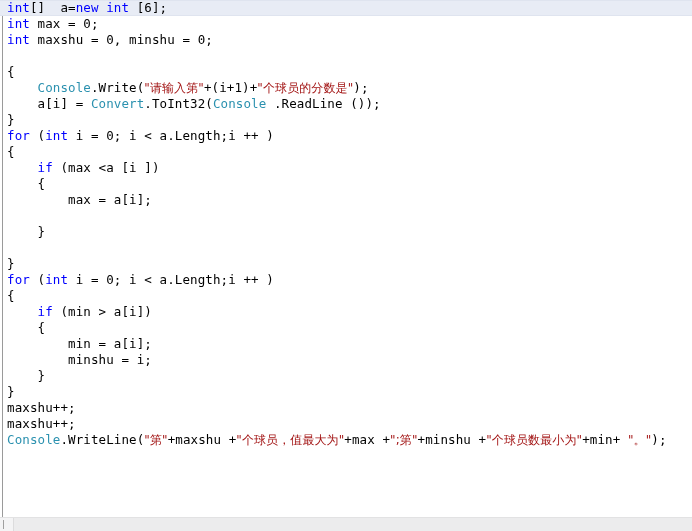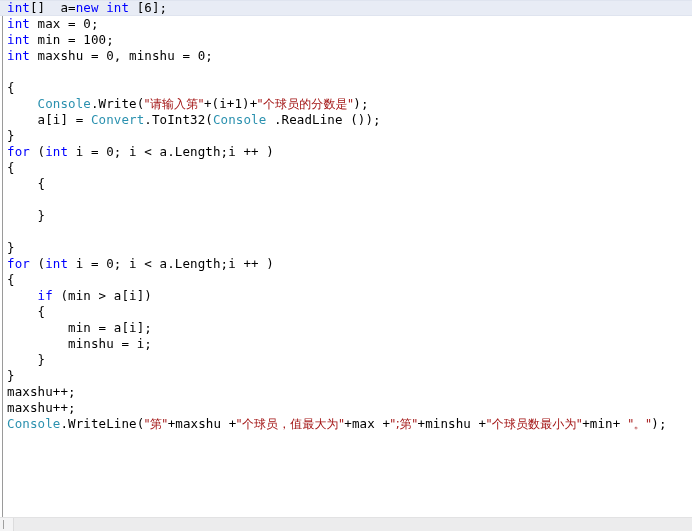--- a/index.html
+++ b/index.html
@@ -98,30 +98,31 @@
 </head>
 <body>
 
 <div id="editor">
 
   <div id="margin-rule"></div>
 
   <div id="code-surface">
       <div class="code-line current"><span></span><span class="tok-key">int</span><span class="tok-plain">[]  a=</span><span class="tok-key">new</span><span class="tok-plain"> </span><span class="tok-key">int</span><span class="tok-plain"> [6];</span></div>
       <div class="code-line"><span></span><span class="tok-key">int</span><span class="tok-plain"> max = 0;</span></div>
-      <div class="code-line"><span></span><span class="tok-key">int</span><span class="tok-plain"> min = 100;</span></div>
       <div class="code-line"><span></span><span class="tok-key">int</span><span class="tok-plain"> maxshu = 0, minshu = 0;</span></div>
       <div class="code-line"><span></span></div>
       <div class="code-line"><span></span><span class="tok-plain">{</span></div>
       <div class="code-line"><span>    </span><span class="tok-type">Console</span><span class="tok-plain">.Write(</span><span class="tok-str cn">"请输入第"</span><span class="tok-plain">+(i+1)+</span><span class="tok-str cn">"个球员的分数是"</span><span class="tok-plain">);</span></div>
       <div class="code-line"><span>    </span><span class="tok-plain">a[i] = </span><span class="tok-type">Convert</span><span class="tok-plain">.ToInt32(</span><span class="tok-type">Console</span><span class="tok-plain"> .ReadLine ());</span></div>
       <div class="code-line"><span></span><span class="tok-plain">}</span></div>
       <div class="code-line"><span></span><span class="tok-key">for</span><span class="tok-plain"> (</span><span class="tok-key">int</span><span class="tok-plain"> i = 0; i &lt; a.Length;i ++ )</span></div>
       <div class="code-line"><span></span><span class="tok-plain">{</span></div>
+      <div class="code-line"><span>    </span><span class="tok-key">if</span><span class="tok-plain"> (max &lt;a [i ])</span></div>
       <div class="code-line"><span>    </span><span class="tok-plain">{</span></div>
+      <div class="code-line"><span>        </span><span class="tok-plain">max = a[i];</span></div>
       <div class="code-line"><span></span></div>
       <div class="code-line"><span>    </span><span class="tok-plain">}</span></div>
       <div class="code-line"><span></span></div>
       <div class="code-line"><span></span><span class="tok-plain">}</span></div>
       <div class="code-line"><span></span><span class="tok-key">for</span><span class="tok-plain"> (</span><span class="tok-key">int</span><span class="tok-plain"> i = 0; i &lt; a.Length;i ++ )</span></div>
       <div class="code-line"><span></span><span class="tok-plain">{</span></div>
       <div class="code-line"><span>    </span><span class="tok-key">if</span><span class="tok-plain"> (min &gt; a[i])</span></div>
       <div class="code-line"><span>    </span><span class="tok-plain">{</span></div>
       <div class="code-line"><span>        </span><span class="tok-plain">min = a[i];</span></div>
       <div class="code-line"><span>        </span><span class="tok-plain">minshu = i;</span></div>

